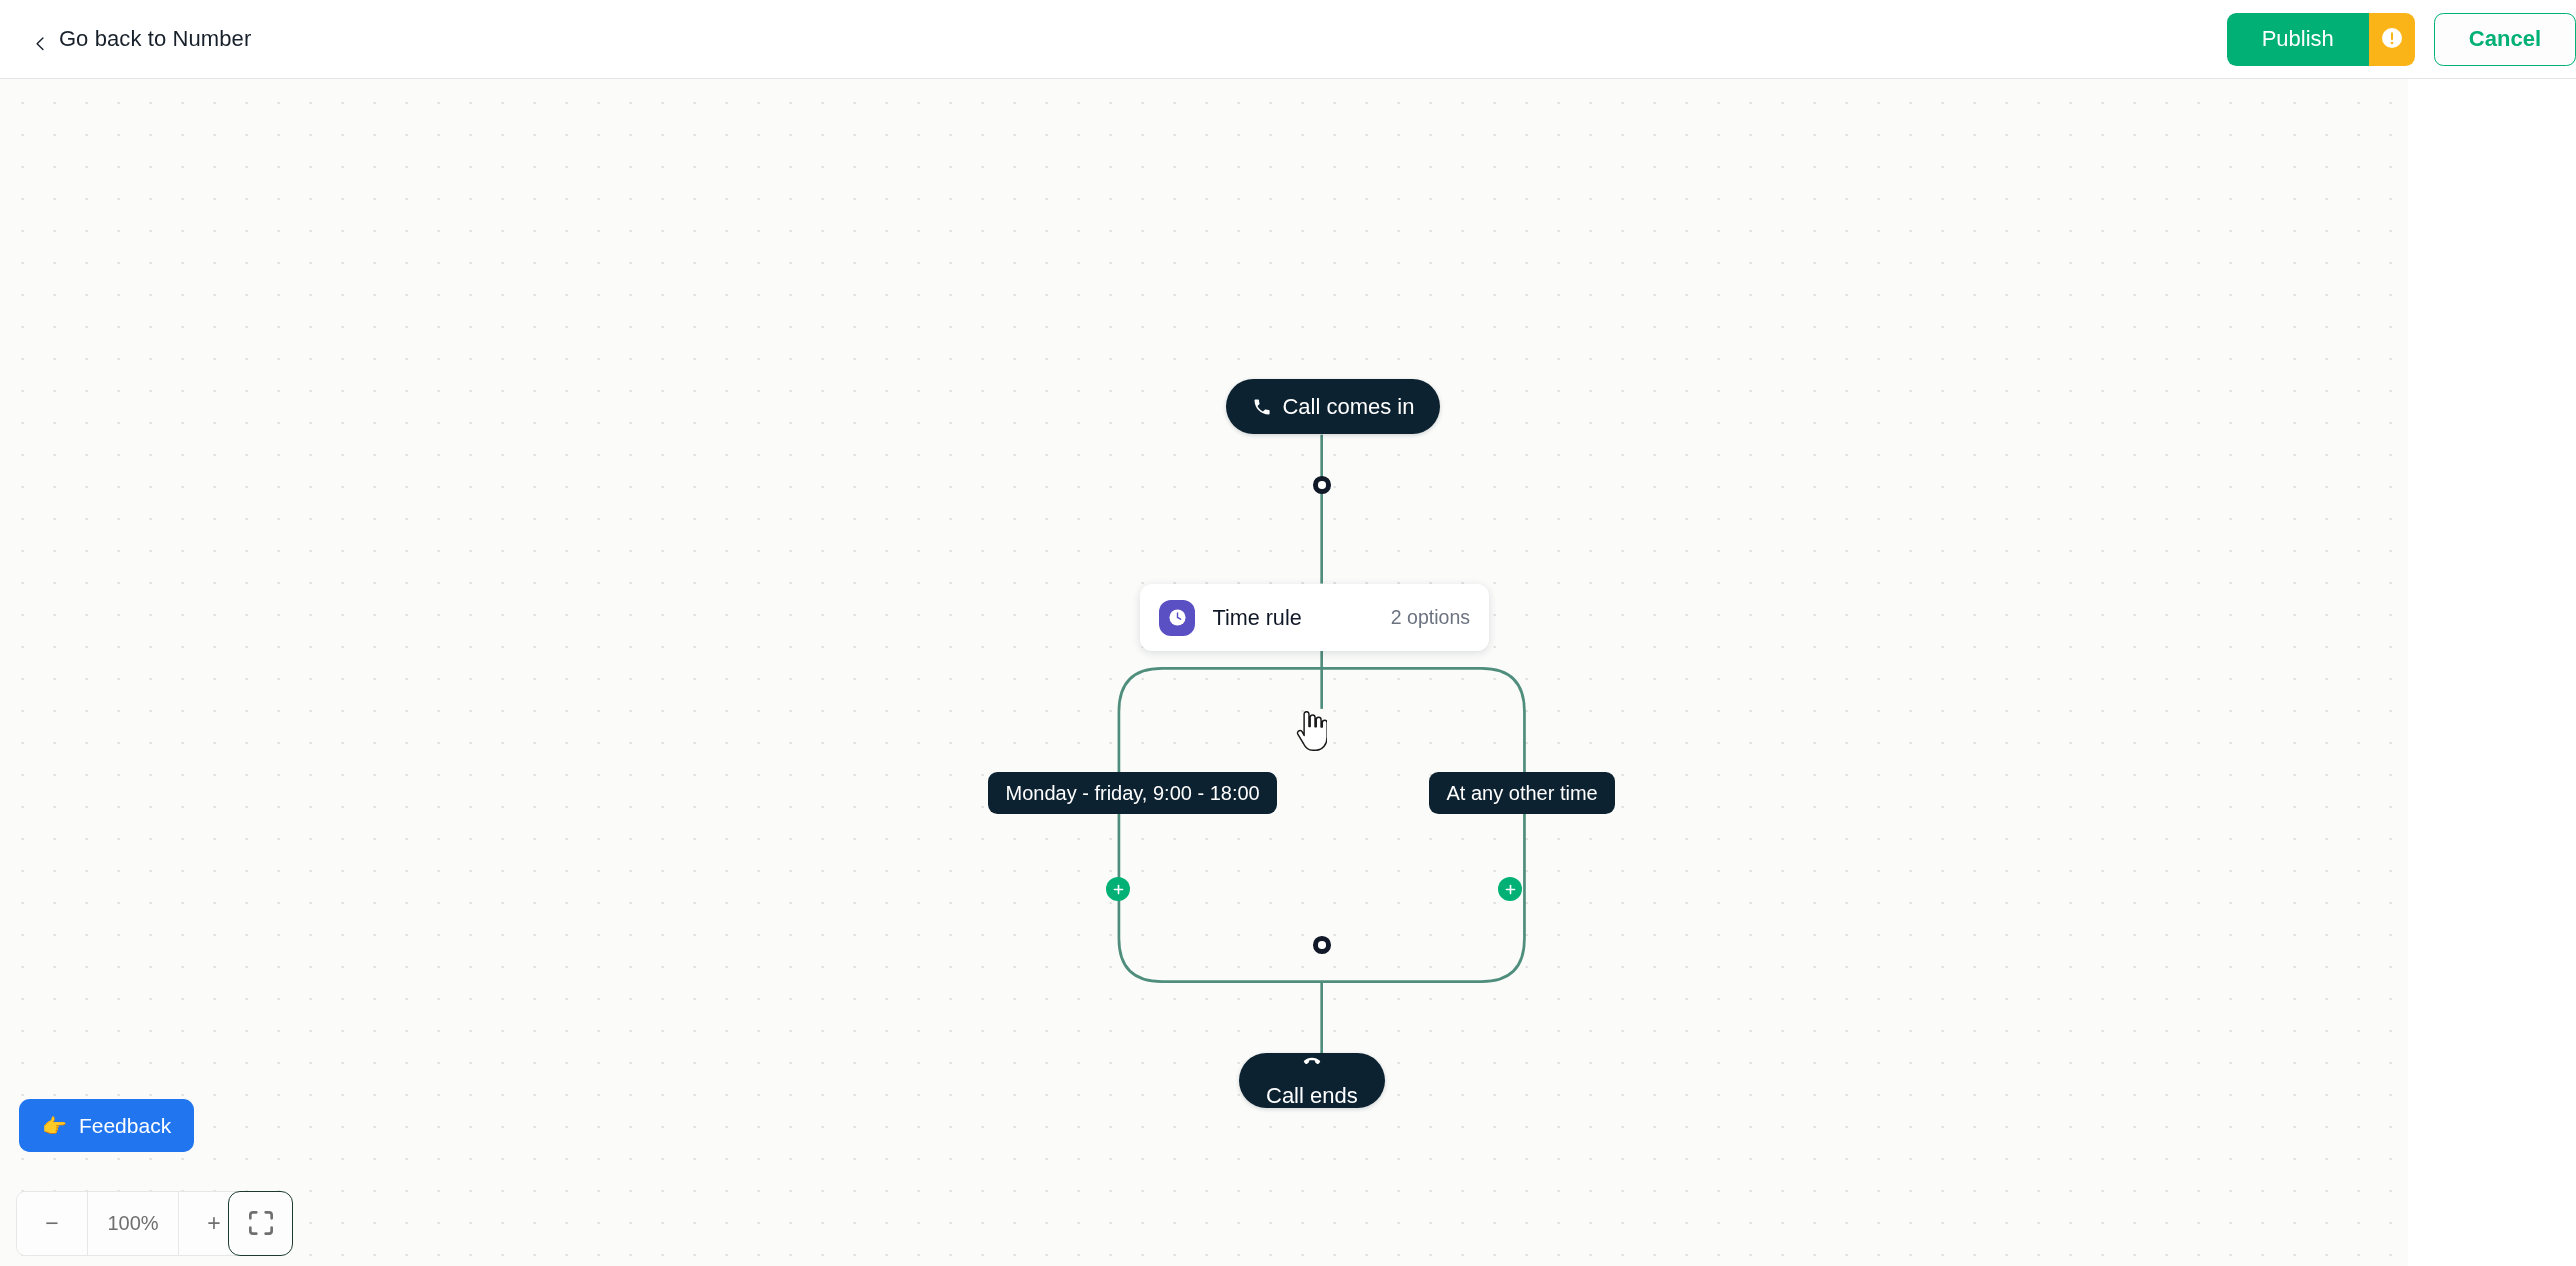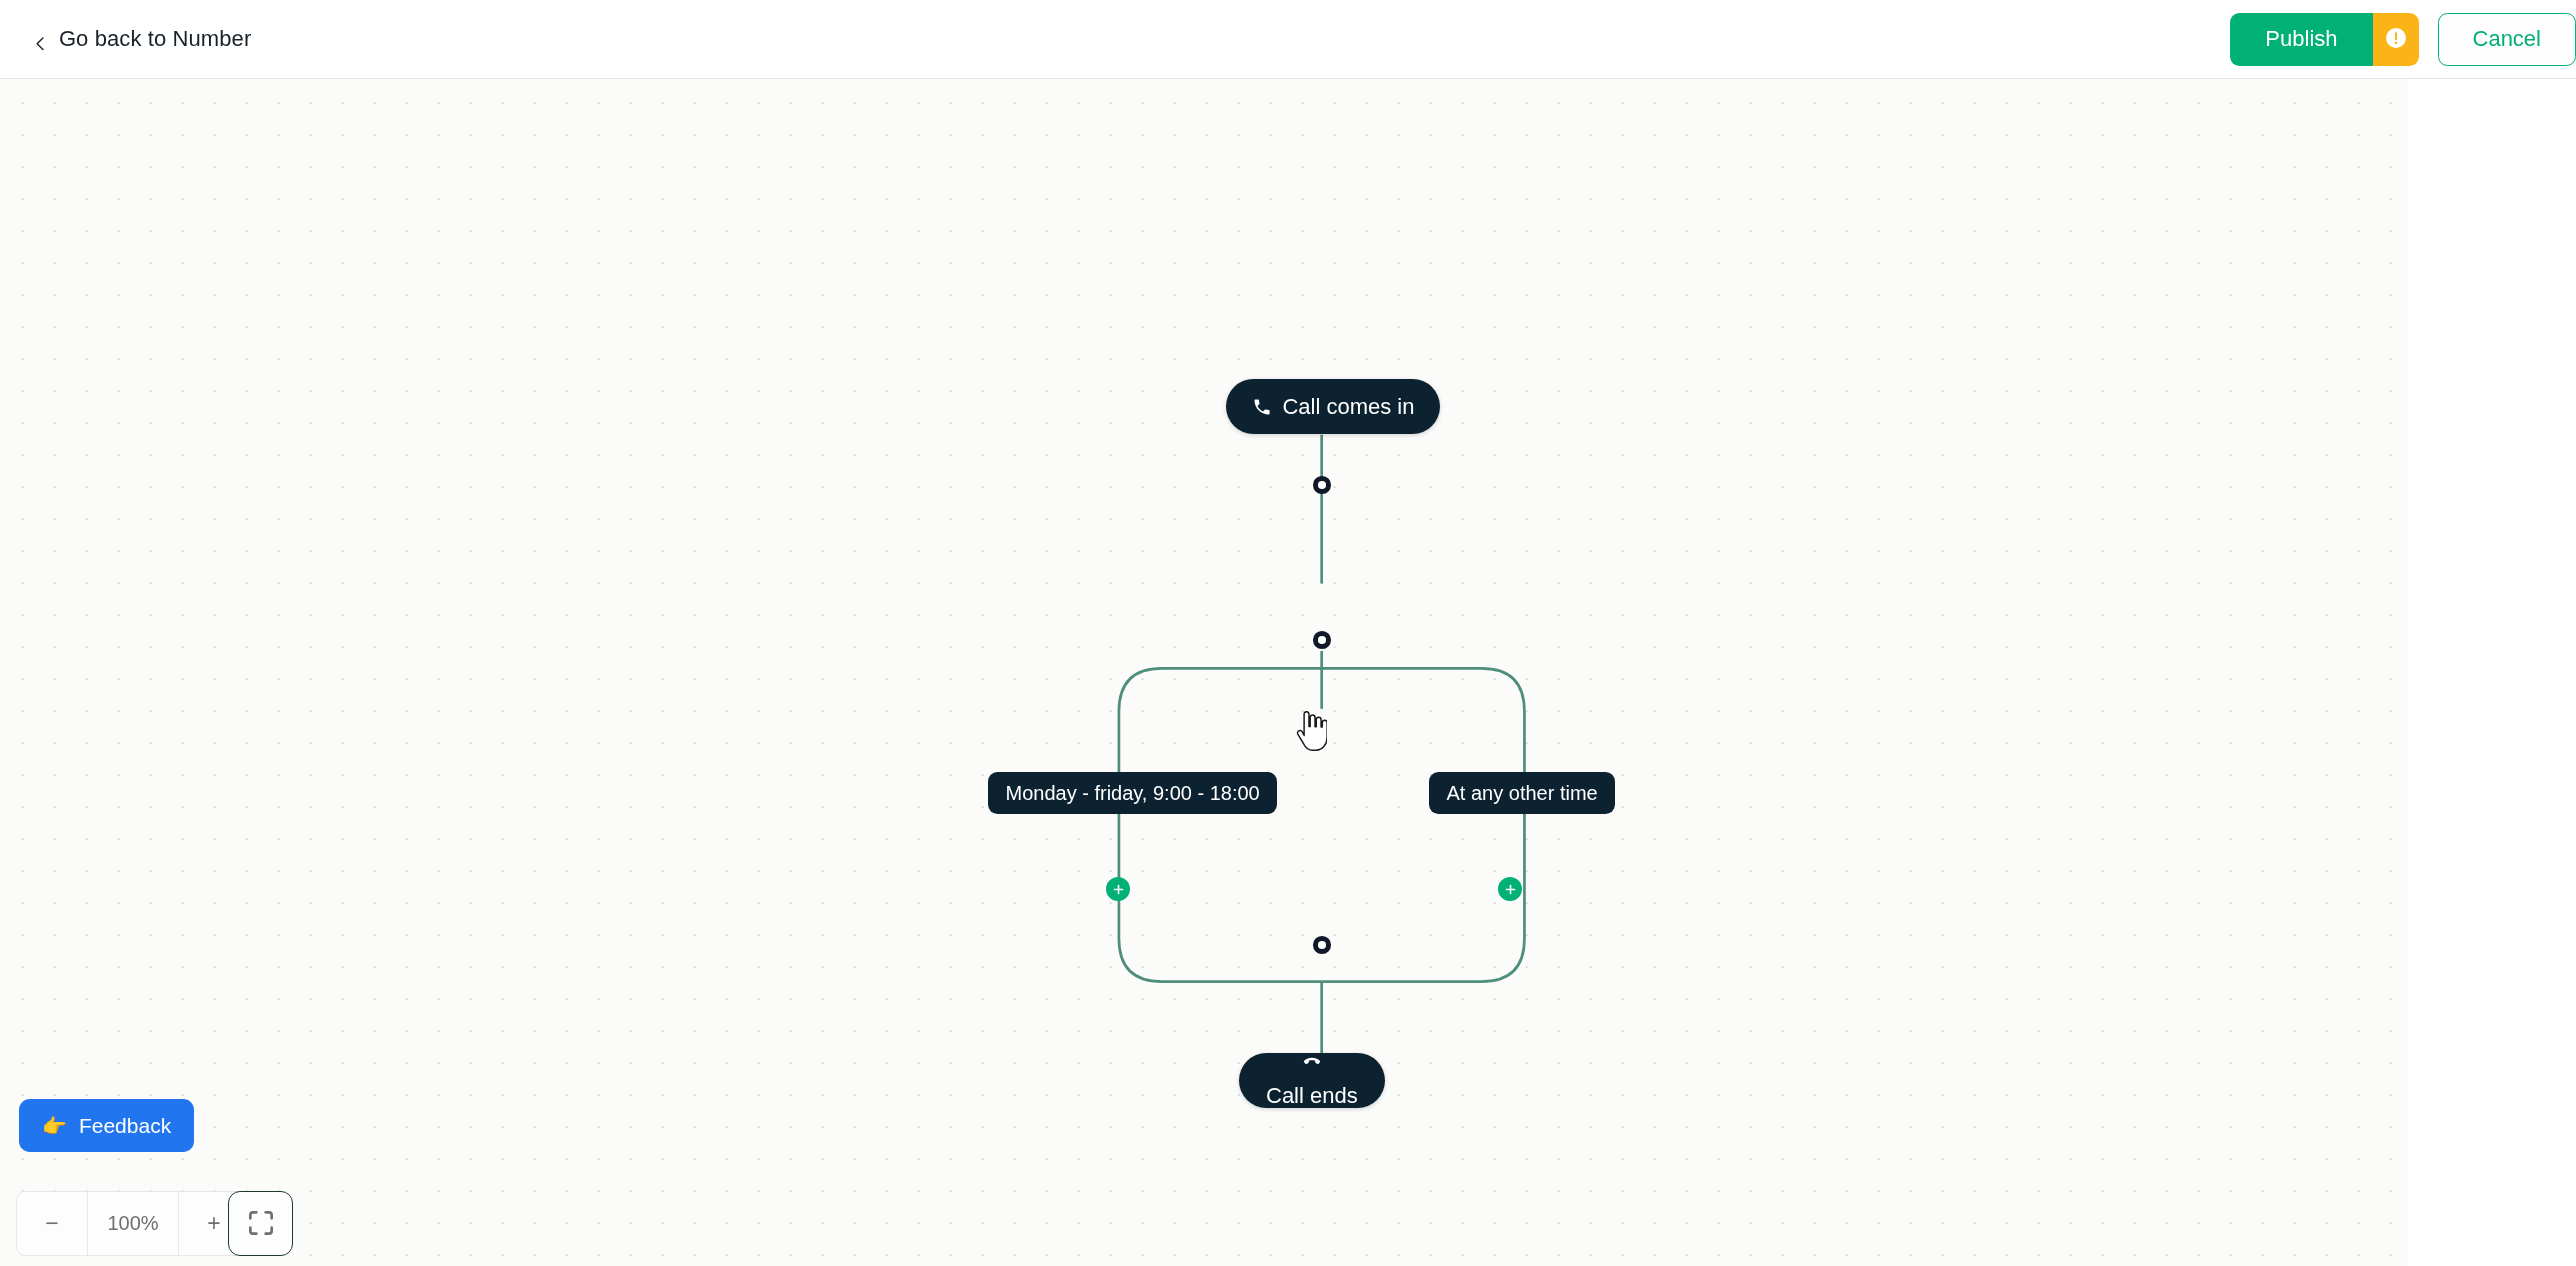--- a/index.html
+++ b/index.html
@@ -61,20 +61,21 @@
   .cancel-btn {
     background:#fdfdfd;
     color:#00b074;
     border:1.3px solid #00b074;
     height:53px;
     padding:0 34px;
     border-radius:9.4px;
     font-size:22px;
     cursor:pointer;
     font-family:"Liberation Sans", sans-serif;
+    font-weight:bold;
   }
 
   
   .canvas {
     position:absolute; left:0; top:79px;
     width:2408px; height:1187px;
     background-color:#fbfbfa;
     background-image:radial-gradient(circle, #dcdcdc 1.5px, transparent 1.5px);
     background-size:32px 32px;
     background-position:6.7px 8px;
@@ -282,20 +283,30 @@
 
   <div class="node-pill" id="node-start">
     <span class="node-icon">
       <svg width="20" height="20" viewBox="0 0 24 24" fill="#ffffff">
         <path d="M6.6 10.8c1.4 2.8 3.8 5.1 6.6 6.6l2.2-2.2c.3-.3.7-.4 1-.2 1.2.4 2.4.6 3.7.6.6 0 1 .4 1 1V20c0 .6-.4 1-1 1C10.6 21 3 13.4 3 4c0-.6.4-1 1-1h3.4c.6 0 1 .4 1 1 0 1.3.2 2.5.6 3.7.1.4 0 .8-.2 1l-2.2 2.1z"></path>
       </svg>
     </span>
     <span>Call comes in</span>
   </div>
 
+  <div class="rule-card">
+    <span class="rule-icon">
+      <svg width="23" height="23" viewBox="0 0 24 24">
+        <circle cx="12" cy="12" r="8.4" fill="#ffffff"></circle>
+        <path d="M12 7.2 L12 12 L15.3 13.8" stroke="#5b4fc4" stroke-width="1.5" stroke-linecap="round" fill="none"></path>
+      </svg>
+    </span>
+    <span class="rule-title">Time rule</span>
+    <span class="rule-meta">2 options</span>
+  </div>
 
   <div class="conn-dot" id="conn-dot-1"></div>
   <div class="conn-dot" id="conn-dot-2"></div>
   <div class="conn-dot" id="conn-dot-3"></div>
 
   <div class="branch-label" id="branch-label-left">
     <span>Monday - friday, 9:00 - 18:00</span>
   </div>
   <div class="branch-label" id="branch-label-right">
     <span>At any other time</span>

